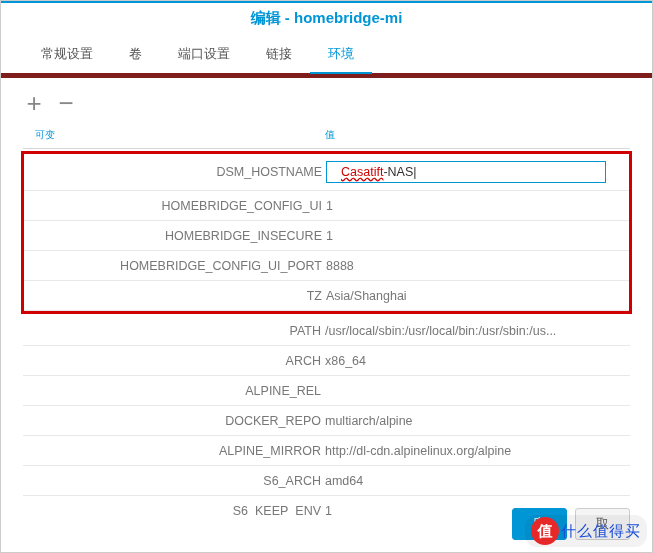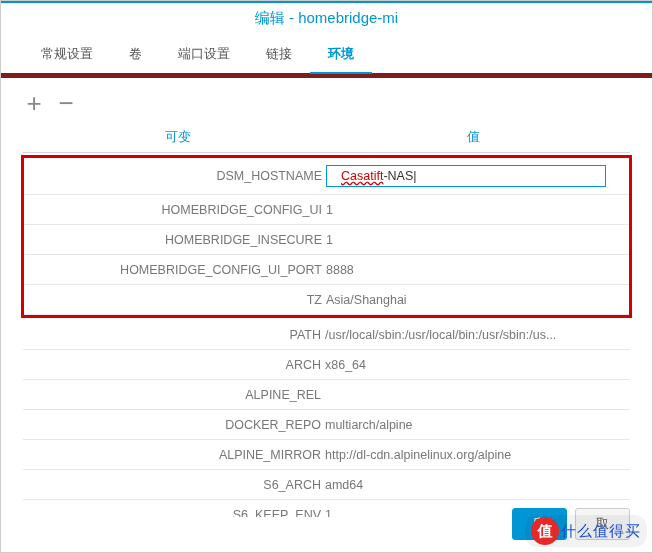--- a/index.html
+++ b/index.html
@@ -22,39 +22,38 @@
     }
     .title-bar {
       background: #fff;
       padding: 6px 0 8px;
       text-align: center;
       border-top: 2px solid #0096d6;
     }
     .title-bar span {
       color: #0096d6;
       font-size: 15px;
-      font-weight: 400;
+      font-weight: 700;
     }
     .tabs {
       display: flex;
       border-bottom: 5px solid #7f1d1d;
       padding: 0 22px;
     }
     .tab {
       padding: 9px 18px;
       color: #555;
       cursor: pointer;
       font-size: 13px;
       border-bottom: 2px solid transparent;
       margin-bottom: -1px;
     }
     .tab.active {
       color: #0096d6;
       border-bottom: 2px solid #0096d6;
-      font-weight: bold;
     }
     .toolbar {
       padding: 12px 22px 6px;
       display: flex;
       gap: 10px;
     }
     .toolbar-btn {
       font-size: 26px;
       color: #888;
       cursor: pointer;
@@ -66,22 +65,21 @@
     .table-container {
       padding: 0 22px;
       height: 395px;
       overflow: hidden;
     }
     .table-header {
       display: flex;
       border-bottom: 1px solid #d8d8d8;
       padding: 6px 8px;
       color: #0096d6;
-      font-size: 13px;
-      text-align: center;
+      font-size: 10px;
     }
     .col-key {
       width: 290px;
       flex-shrink: 0;
       padding-left: 4px;
     }
     .col-val {
       flex: 1;
       padding-left: 4px;
     }

